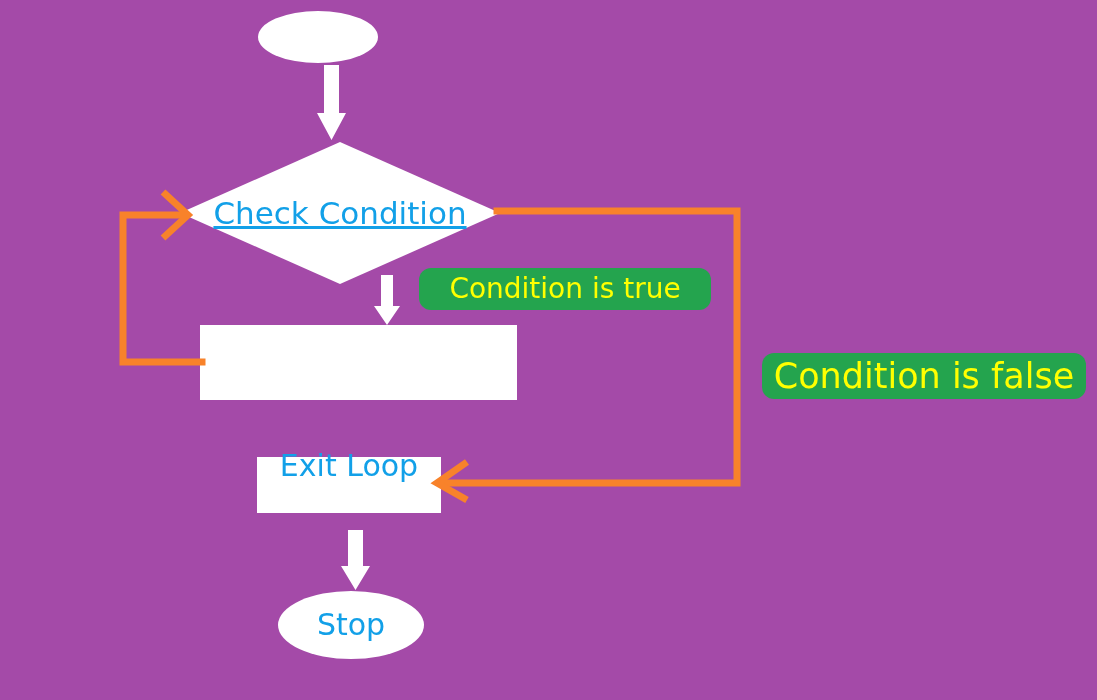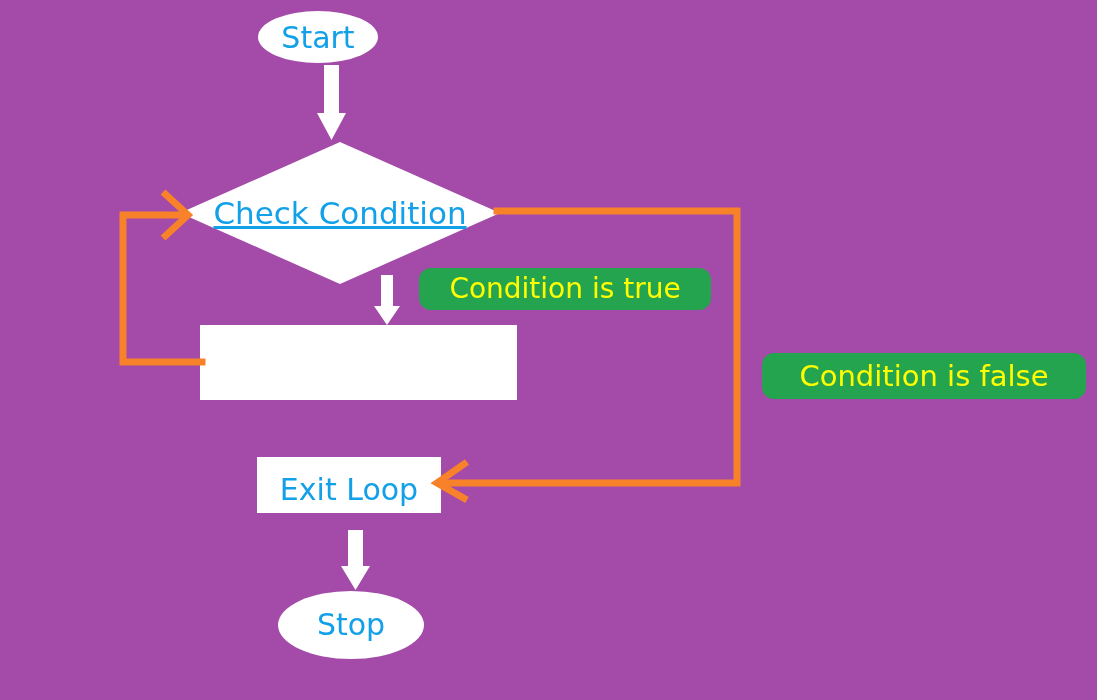--- a/index.html
+++ b/index.html
@@ -73,30 +73,29 @@
 
     <ellipse cx="351" cy="625" rx="73" ry="34" fill="#ffffff"></ellipse>
 
     <polyline points="202,362 123,362 123,215 182,215" fill="none" stroke="#f8822a" stroke-width="7" stroke-linecap="square" stroke-linejoin="miter"></polyline>
     <polyline points="163,192 188,215 163,238" fill="none" stroke="#f8822a" stroke-width="7" stroke-linecap="butt" stroke-linejoin="miter"></polyline>
 
     <polyline points="497,211 737,211 737,483 446,483" fill="none" stroke="#f8822a" stroke-width="7" stroke-linecap="square" stroke-linejoin="miter"></polyline>
     <polyline points="467,462 437,483 467,500" fill="none" stroke="#f8822a" stroke-width="7" stroke-linecap="butt" stroke-linejoin="miter"></polyline>
   </svg>
 
-  <div class="node-label" style="left:258px; top:12px; width:120px; height:51px; display:flex; align-items:center; justify-content:center; font-size:30px;">Start</div>
 
   <div class="node-label" style="left:180px; top:188px; width:320px; height:50px; display:flex; align-items:center; justify-content:center; font-size:31px;text-decoration:underline;">Check Condition</div>
 
 
-  <div class="node-label" style="left:257px; top:457px; width:184px; height:65px; display:flex; align-items:center; justify-content:center; font-size:30px;">Exit Loop</div>
+  <div class="node-label" style="left:257px; top:433px; width:184px; height:65px; display:flex; align-items:center; justify-content:center; font-size:30px;">Exit Loop</div>
 
   <div class="node-label" style="left:278px; top:591px; width:146px; height:68px; display:flex; align-items:center; justify-content:center; font-size:30px;">Stop</div>
 
   <div class="tag-box" style="left:419px; top:268px; width:292px; height:42px;">
     <span class="tag-text" style="font-size:28px;">Condition is true</span>
   </div>
 
   <div class="tag-box" style="left:762px; top:353px; width:324px; height:46px;">
-    <span class="tag-text" style="font-size:29px;">Condition is false</span>
+    <span class="tag-text" style="font-size:35px;">Condition is false</span>
   </div>
 
 </div>
 
 </body></html>

